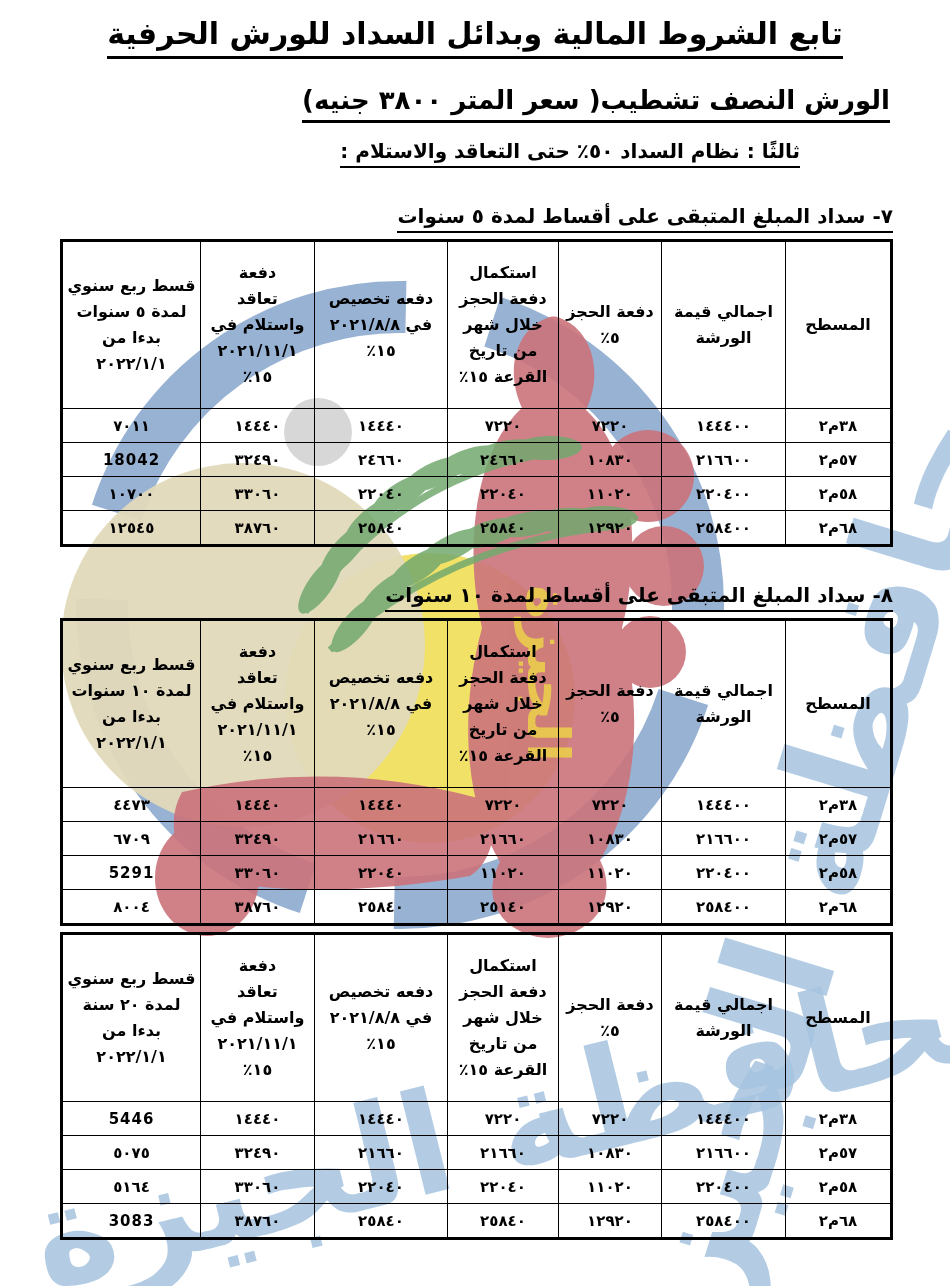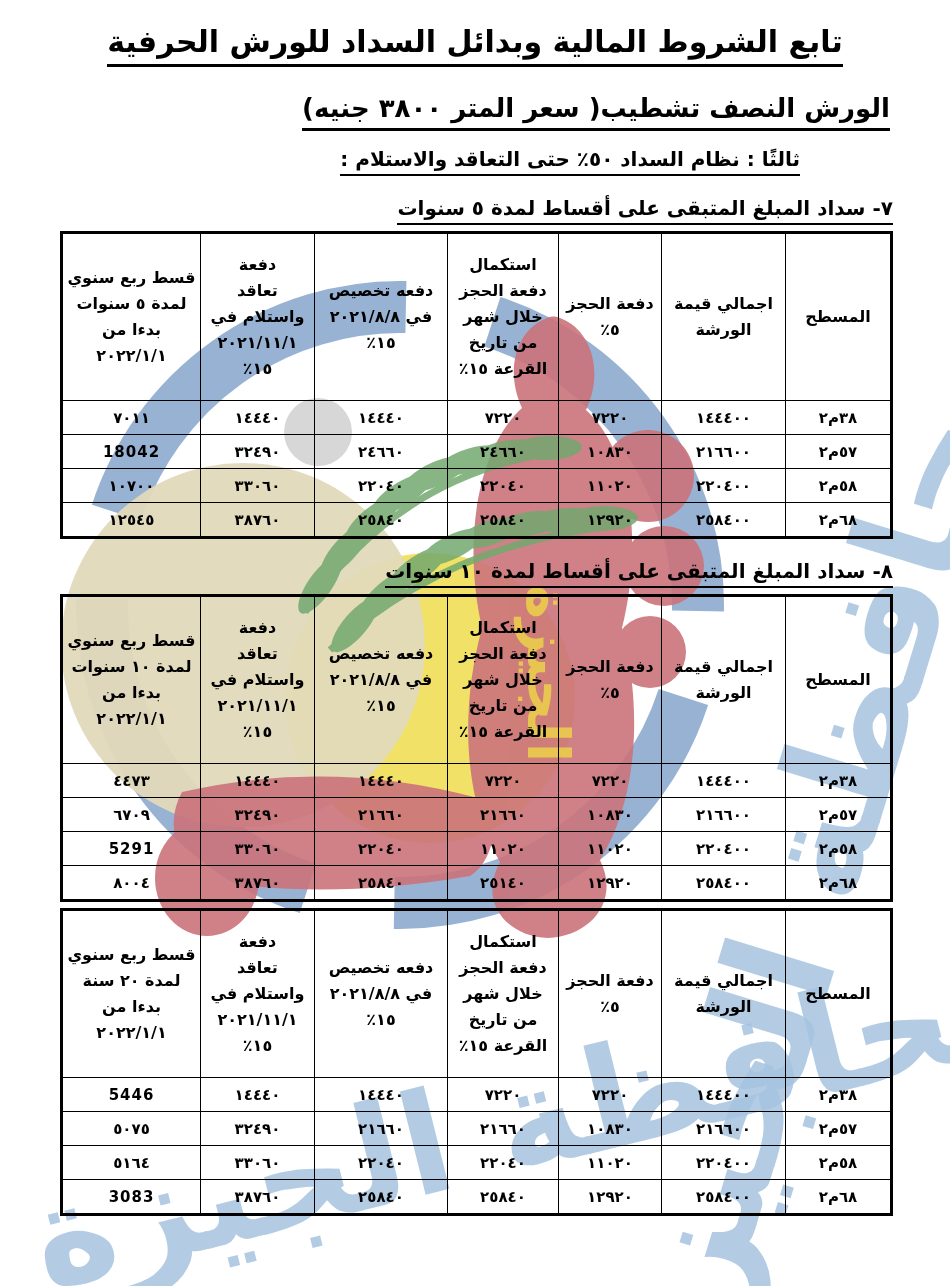--- a/index.html
+++ b/index.html
@@ -1,23 +1,23 @@
 <!DOCTYPE html>
 <html lang="ar"><head>
 <meta charset="utf-8">
 <style>
   html,body{margin:0;padding:0;background:#fff;}
   body{width:950px;height:1286px;overflow:hidden;position:relative;
        font-family:"DejaVu Sans",sans-serif;color:#000;}
   .watermark{position:absolute;inset:0;z-index:0;pointer-events:none;}
   .content{position:relative;z-index:1;direction:rtl;}
-  .title{margin:24px 0 0 0;text-align:center;font-size:30px;font-weight:900;}
+  .title{margin:16px 0 0 0;text-align:center;font-size:30px;font-weight:900;}
   .subtitle{margin:26px 60px 0 0;text-align:right;font-size:26px;font-weight:900;}
   .sysline{margin:16px 150px 0 16px;text-align:right;font-size:20px;font-weight:900;}
-  .section-heading{margin:20px 57px 6px 0;text-align:right;font-size:20px;font-weight:bold;}
+  .section-heading{margin:36px 57px 6px 0;text-align:right;font-size:20px;font-weight:bold;}
   .u{display:inline-block;border-bottom:3px solid #000;padding-bottom:5px;}
   .u2{display:inline-block;border-bottom:2.5px solid #000;padding-bottom:3px;}
   table.pay{border-collapse:collapse;border:3px solid #000;table-layout:fixed;
             width:830px;margin:6px 57px 0 62px;background:transparent;direction:rtl;}
   table.pay th,table.pay td{border:1.5px solid #000;text-align:center;vertical-align:middle;
             background:transparent;padding:0 2px;}
   table.pay th{font-size:16px;font-weight:900;white-space:pre-line;line-height:1.62;height:166px;}
   table.pay td{font-size:15px;font-weight:bold;height:33px;letter-spacing:1px;}
 </style>
 </head>

